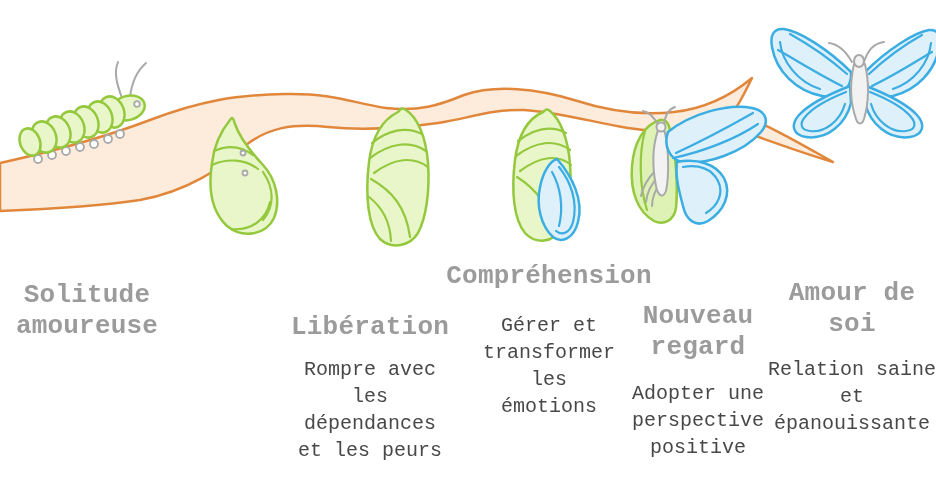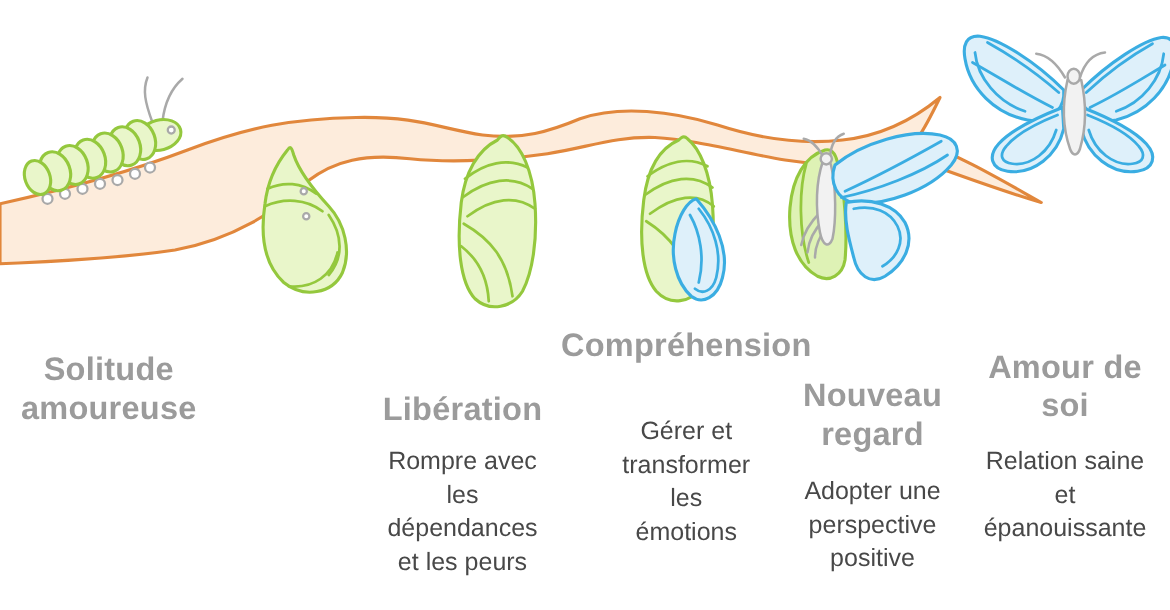--- a/index.html
+++ b/index.html
@@ -1,18 +1,18 @@
 <!DOCTYPE html>
 <html style="--branch-stroke: #e1873c; --branch-fill: #fdecdc; --green-stroke: #94c83d; --green-fill: #e9f6ca; --green-fill-deep: #def2b5; --blue-stroke: #3aade2; --blue-fill: #def0fa; --gray-stroke: #a9a9a9; --gray-fill: #f2f2f2; --heading-color: #9b9b9b; --body-color: #484848;"><head>
 <meta charset="utf-8">
 <style>
   html, body { margin:0; padding:0; background:#ffffff; }
   .canvas {
     position:relative; width:936px; height:488px; background:#ffffff;
-    overflow:hidden; font-family:Liberation Sans, sans-serif;
+    overflow:hidden; font-family:Liberation Mono, monospace;
   }
   .artwork { position:absolute; top:0; left:0; }
 
   
   .st-orange { fill:var(--branch-fill,#fdecdc); stroke:var(--branch-stroke,#e1873c); stroke-width:2.5; stroke-linecap:round; stroke-linejoin:round; }
   .st-green  { fill:var(--green-fill,#e9f6ca);  stroke:var(--green-stroke,#94c83d);  stroke-width:2.5; stroke-linecap:round; stroke-linejoin:round; }
   .st-green2 { fill:var(--green-fill-deep,#def2b5); stroke:var(--green-stroke,#94c83d); stroke-width:2.5; stroke-linecap:round; stroke-linejoin:round; }
   .ln-green  { fill:none; stroke:var(--green-stroke,#94c83d); stroke-width:2.2; stroke-linecap:round; }
   .st-blue   { fill:var(--blue-fill,#def0fa);   stroke:var(--blue-stroke,#3aade2);   stroke-width:2.5; stroke-linecap:round; stroke-linejoin:round; }
   .ln-blue   { fill:none; stroke:var(--blue-stroke,#3aade2); stroke-width:2.2; stroke-linecap:round; }
@@ -161,21 +161,21 @@
   <div class="stage" style="left:290px; top:312px; width:160px;">
     <h2 class="stage-heading">Libération</h2>
     <p class="stage-description">Rompre avec
 les
 dépendances
 et les peurs</p>
   </div>
 
   <div class="stage" style="left:439px; top:261px; width:220px;">
     <h2 class="stage-heading">Compréhension</h2>
-    <p class="stage-description" style="margin-top:40px;">Gérer et
+    <p class="stage-description" style="margin-top:20px;">Gérer et
 transformer
 les
 émotions</p>
   </div>
 
   <div class="stage" style="left:618px; top:301px; width:160px;text-align:center;">
     <h2 class="stage-heading">Nouveau
 regard</h2>
     <p class="stage-description" style="margin-top:17px;">Adopter une
 perspective

